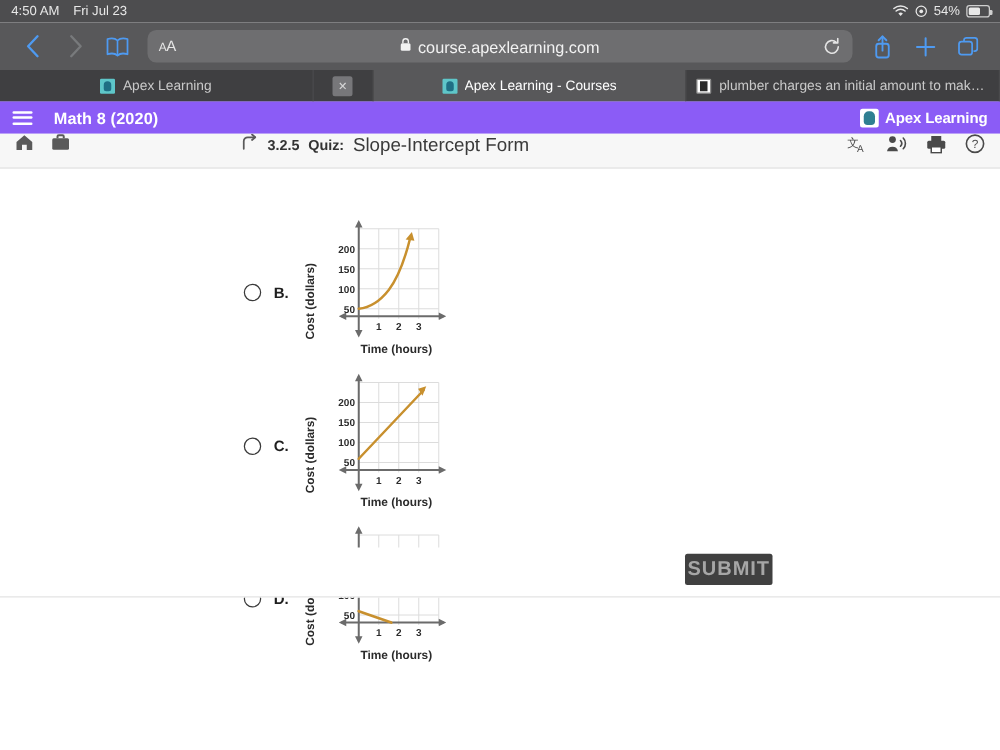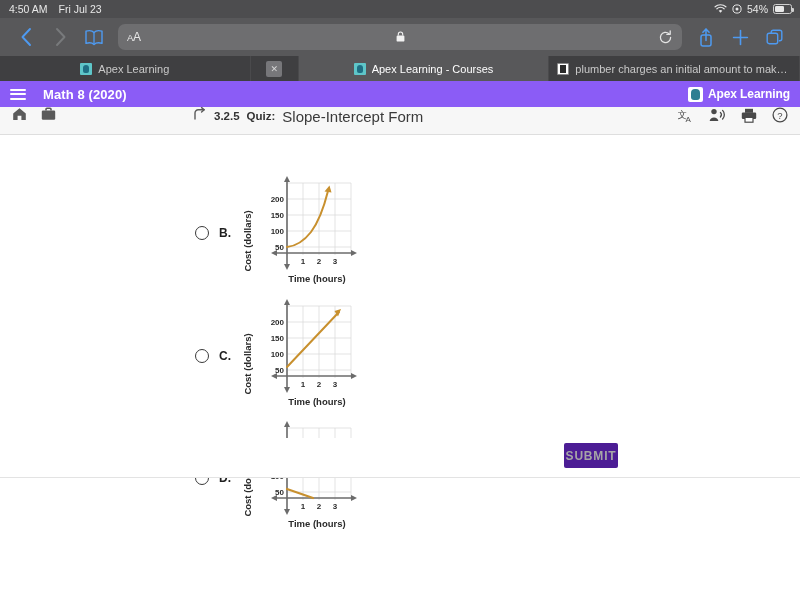--- a/index.html
+++ b/index.html
@@ -134,22 +134,22 @@
   .opt-letter { font-size: 12px; font-weight: bold; color: #1f1f1f; margin-left: 10px; }
   .graph-wrap { margin-left: 10px; }
 
   
   .submit-zone {
     position: absolute; left: 0; right: 0; top: 438px; height: 40px;
     border-bottom: 1px solid #e3e3e3; background: #fff;
   }
   .submit-btn {
     position: absolute; right: 182px; top: 5px;
-    width: 54px; height: 25px; background: #4c1d95; border-radius: 2px;
-    color: #a6a6a6; font-size: 12px; letter-spacing: 0.8px;
+    width: 70px; height: 25px; background: #404040; border-radius: 2px;
+    color: #a6a6a6; font-size: 16px; letter-spacing: 0.8px;
     display: flex; align-items: center; justify-content: center; font-weight: bold;
   }
   .footer {
     position: absolute; left: 0; right: 0; top: 479px; bottom: 0; background: #fff;
   }
   .prev {
     position: absolute; left: 199px; top: 18px; display: flex; align-items: center;
     gap: 5px; color: #2f7f92; font-size: 11px; font-weight: bold; letter-spacing: 0.4px;
   }
 </style>
@@ -204,20 +204,21 @@
 
     <div class="urlbar">
       <span class="aa"><span class="small">A</span>A</span>
       <div class="url-center">
         <span class="lock">
           <svg width="9" height="11" viewBox="0 0 9 11">
               <rect x="0.6" y="4.6" width="7.8" height="6" rx="1.2" fill="#f2f2f2"></rect>
               <path d="M2.3 4.6 V3.2 a2.2 2.2 0 0 1 4.4 0 V4.6" stroke="#f2f2f2" stroke-width="1.1" fill="none"></path>
             </svg>
         </span>
+        <span class="url-text">course.apexlearning.com</span>
       </div>
       <span class="reload">
         <svg width="15" height="15" viewBox="0 0 15 15">
             <path d="M12.6 7.5 a5.1 5.1 0 1 1 -1.6 -3.7" stroke="currentColor" stroke-width="1.3" fill="none" stroke-linecap="round"></path>
             <path d="M12.2 0.9 L12.2 4.3 L8.8 4.3" stroke="currentColor" stroke-width="1.3" fill="none" stroke-linecap="round" stroke-linejoin="round"></path>
           </svg>
       </span>
     </div>
 
     <div class="tb-btn">

